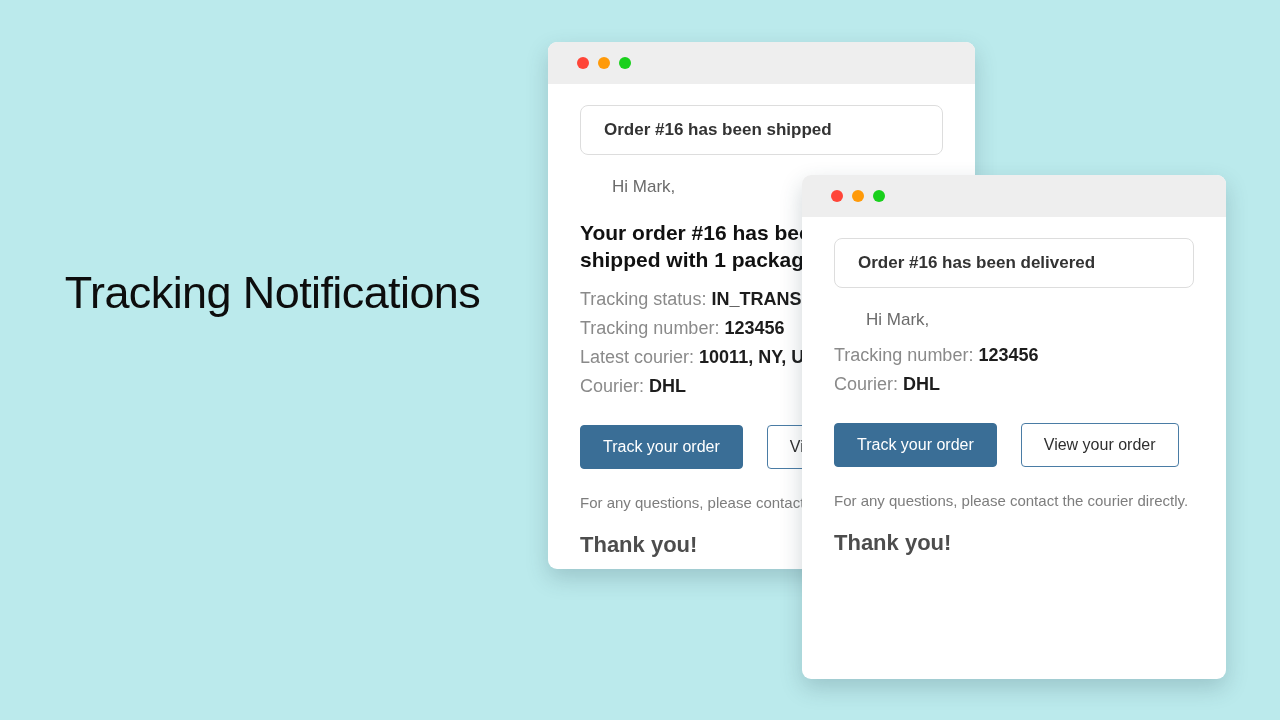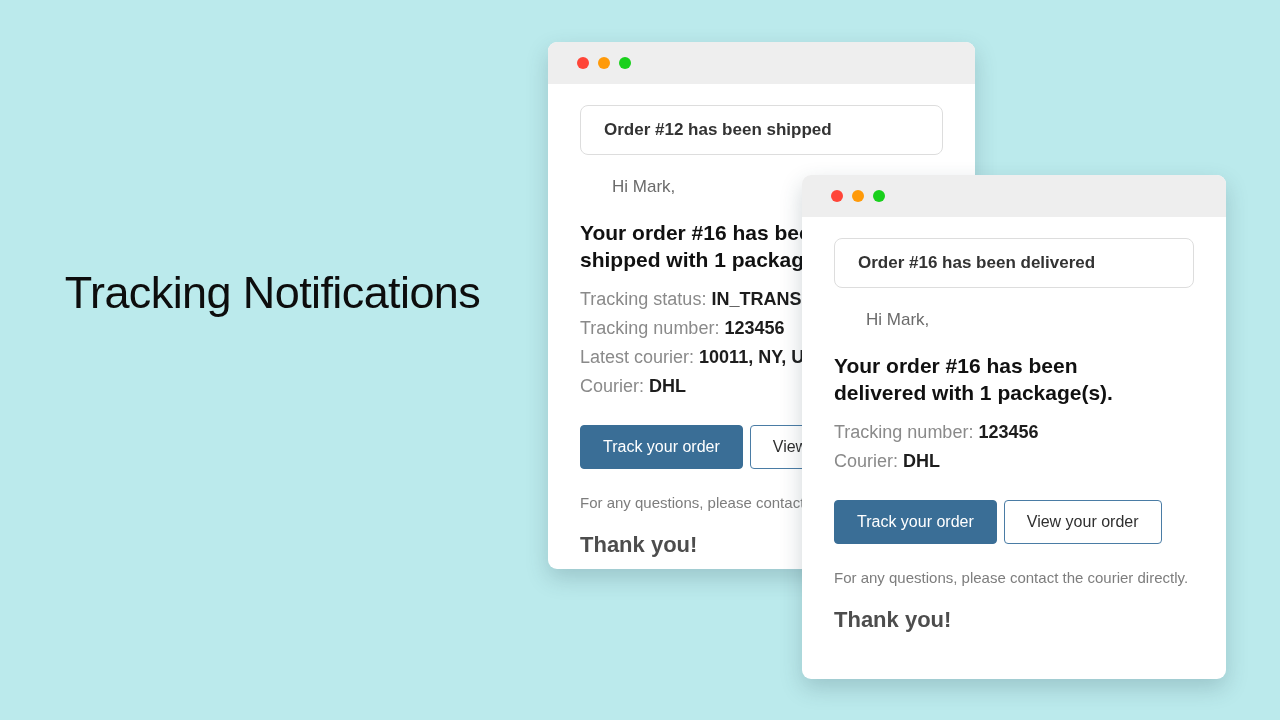--- a/index.html
+++ b/index.html
@@ -134,21 +134,21 @@
   }
 
   .meta-row b {
     color: #1d1d1d;
     font-weight: 700;
   }
 
   .btn-row {
     margin-top: 24px;
     display: flex;
-    gap: 7px;
+    gap: 24px;
   }
 
   .btn {
     font-size: 16px;
     border-radius: 4px;
     padding: 13px 22px;
     white-space: nowrap;
     text-align: center;
     line-height: 1;
     cursor: pointer;
@@ -188,21 +188,21 @@
 </div>
 
 <div class="card" id="card-back">
   <div class="titlebar">
     <span class="dot dot-red"></span>
     <span class="dot dot-yellow"></span>
     <span class="dot dot-green"></span>
   </div>
   <div class="card-body">
     <div class="subject-box">
-      <span class="subject-text">Order #12 has been shipped</span>
+      <span class="subject-text">Order #16 has been shipped</span>
     </div>
     <div class="greeting">Hi Mark,</div>
     <div class="headline">Your order #16 has been
 shipped with 1 package(s).</div>
     <div class="meta-list">
       <div class="meta-row">
         <span>Tracking status:</span>
         <b>IN_TRANSIT</b>
       </div>
       <div class="meta-row">
@@ -231,22 +231,20 @@
   <div class="titlebar">
     <span class="dot dot-red"></span>
     <span class="dot dot-yellow"></span>
     <span class="dot dot-green"></span>
   </div>
   <div class="card-body">
     <div class="subject-box">
       <span class="subject-text">Order #16 has been delivered</span>
     </div>
     <div class="greeting">Hi Mark,</div>
-    <div class="headline">Your order #16 has been
-delivered with 1 package(s).</div>
     <div class="meta-list">
       <div class="meta-row">
         <span>Tracking number:</span>
         <b>123456</b>
       </div>
       <div class="meta-row">
         <span>Courier:</span>
         <b>DHL</b>
       </div>
     </div>

